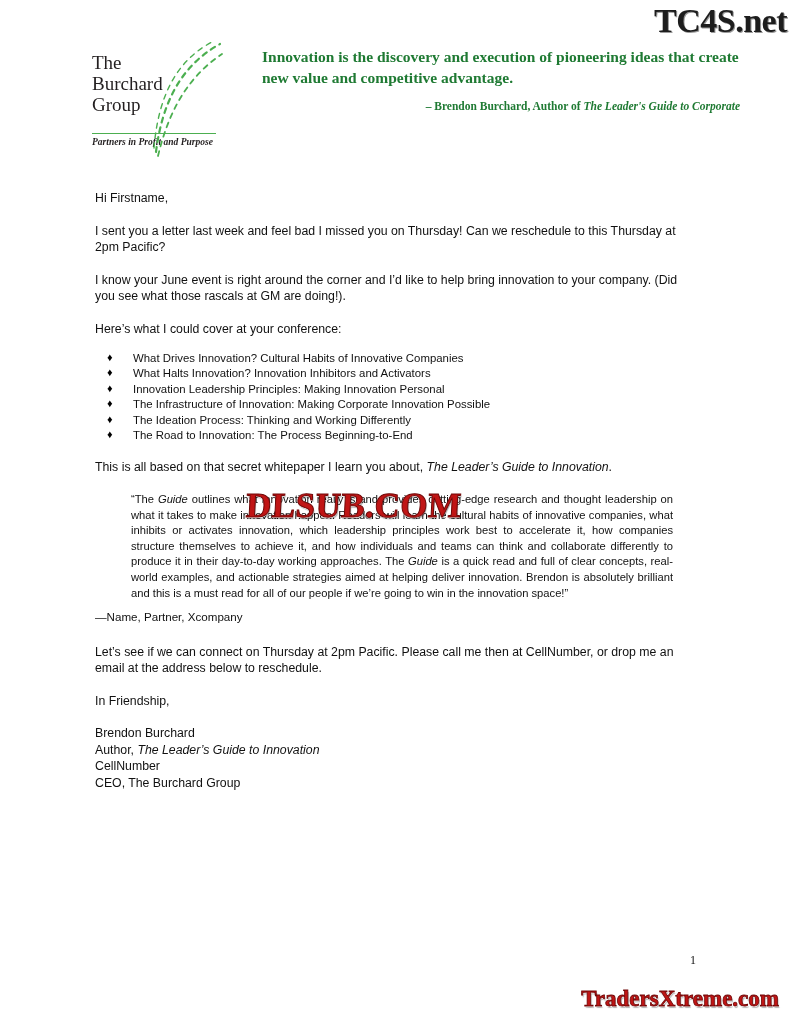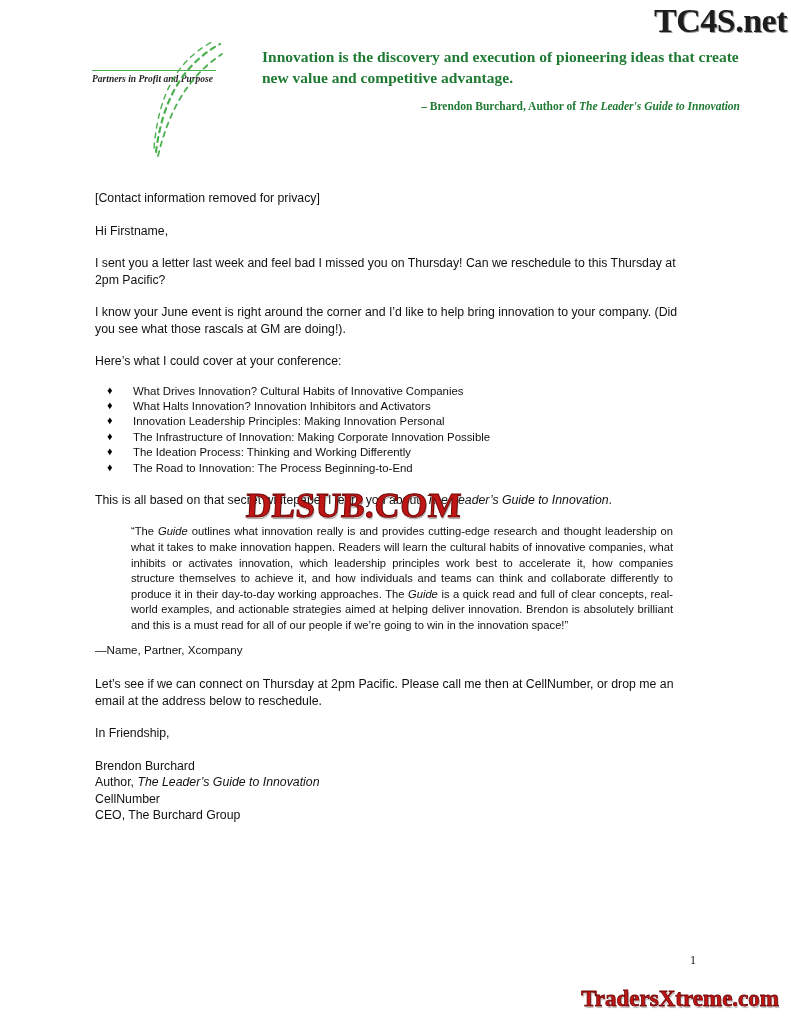--- a/index.html
+++ b/index.html
@@ -192,42 +192,46 @@
   }
 </style>
 </head>
 <body>
 
 <div class="page">
 
   <div class="letterhead">
 
     <div class="logo-block">
+      <div class="logo-text">
+        <div>The</div>
+        <div>Burchard</div>
+        <div>Group</div>
+      </div>
       <div class="logo-tagline">Partners in Profit and Purpose</div>
     </div>
 
     <svg class="swoosh" viewBox="0 0 72 118">
       <g stroke="#4caf50" stroke-width="2.2" fill="none" stroke-linecap="round" stroke-dasharray="5 5">
         <path d="M4 112 C 10 64, 28 26, 68 4"></path>
         <path d="M6 116 C 16 74, 34 38, 70 14" stroke-width="1.8"></path>
         <path d="M2 108 C 6 60, 22 22, 60 2" stroke-width="1.4"></path>
       </g>
     </svg>
 
     <div class="quote-block">
       <div class="quote-text">Innovation is the discovery and execution of pioneering ideas that create new value and competitive advantage.</div>
       <div class="quote-attrib">
-        <span>– Brendon Burchard, Author of </span><i>The Leader's Guide to Innovation</i>
+        <span>– Brendon Burchard, Author of </span><i>The Leader's Guide to Corporate</i>
       </div>
     </div>
   </div>
 
   <div class="body-copy">
 
-    <p>[Contact information removed for privacy]</p>
 
     <p>Hi Firstname,</p>
 
     <p>I sent you a letter last week and feel bad I missed you on Thursday! Can we reschedule to this Thursday at 2pm Pacific?</p>
 
     <p>I know your June event is right around the corner and I’d like to help bring innovation to your company. (Did you see what those rascals at GM are doing!).</p>
 
     <p class="tight">Here’s what I could cover at your conference:</p>
 
     <ul class="bullets">

